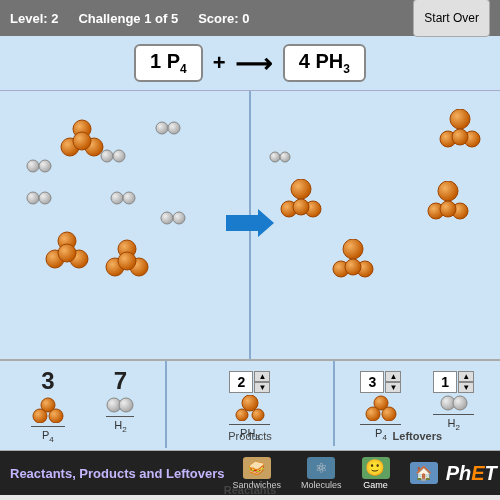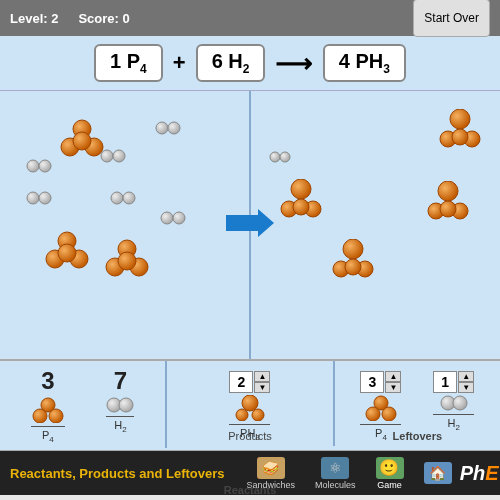--- a/index.html
+++ b/index.html
@@ -166,25 +166,25 @@
     
     #bottom-bar {
       background: #222;
       height: 44px;
       display: flex;
       align-items: center;
       padding: 0 10px;
       gap: 0;
     }
     #bottom-title {
-      color: #eab308;
+      color: #c4b5fd;
       font-size: 13px;
       font-weight: bold;
       flex: 0 0 auto;
-      margin-right: 14px;
+      margin-right: 0;
     }
     .toolbar-items {
       display: flex;
       flex-direction: row;
       align-items: center;
       gap: 4px;
       flex: 1;
       justify-content: center;
     }
     .toolbar-item {
@@ -246,28 +246,28 @@
       border-top: 1px solid #555;
       width: 100%;
       margin-top: 1px;
     }
   </style>
 </head>
 <body>
 
 <div id="top-bar">
   <span>Level: 2</span>
+  <span>Challenge 1 of 5</span>
   <span>Score: 0</span>
   <button id="start-over-btn">Start Over</button>
 </div>
 
 <div id="equation-bar">
   <div class="eq-box">1 P<sub>4</sub></div>
   <span class="eq-plus">+</span>
-  <div class="eq-box">6 H<sub>2</sub></div>
   <span class="eq-arrow">⟶</span>
   <div class="eq-box">4 PH<sub>3</sub></div>
 </div>
 
 <div id="work-area">
   <div id="work-area-inner">
 
     <div id="reactants-mol-area">
 
       <svg style="position:absolute;left:60px;top:28px;width:44px;height:44px;" viewBox="0 0 44 44">

